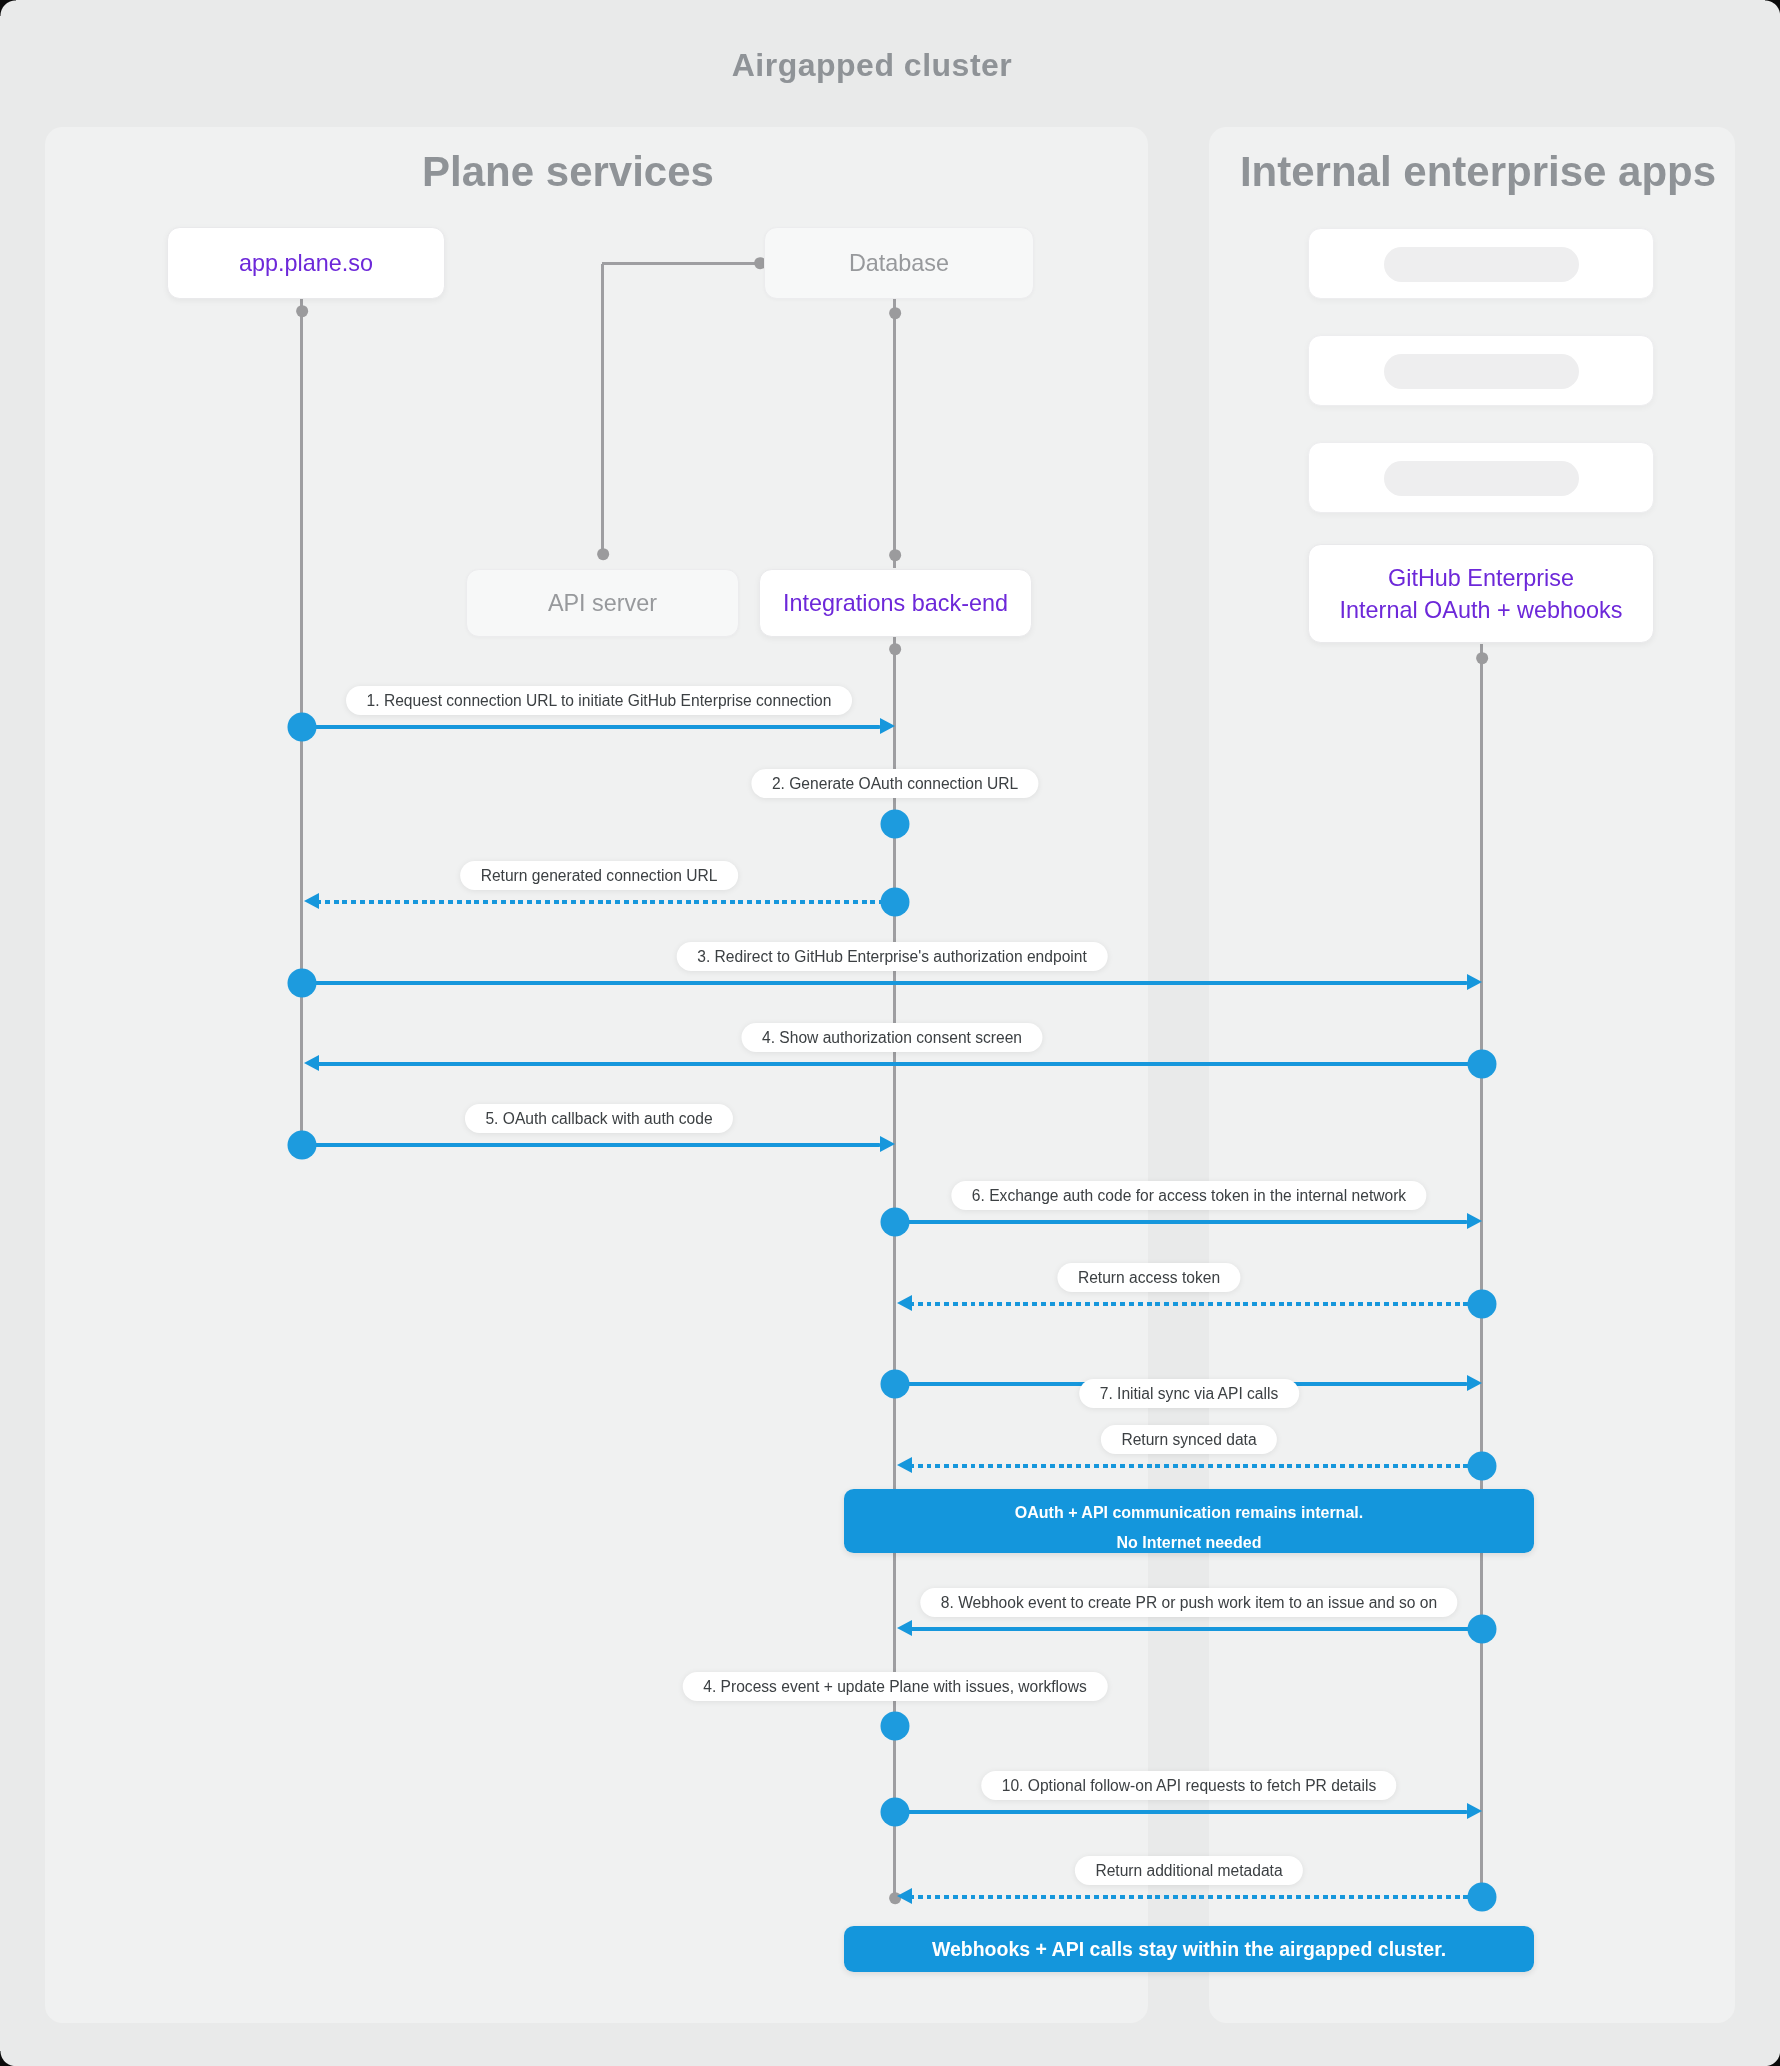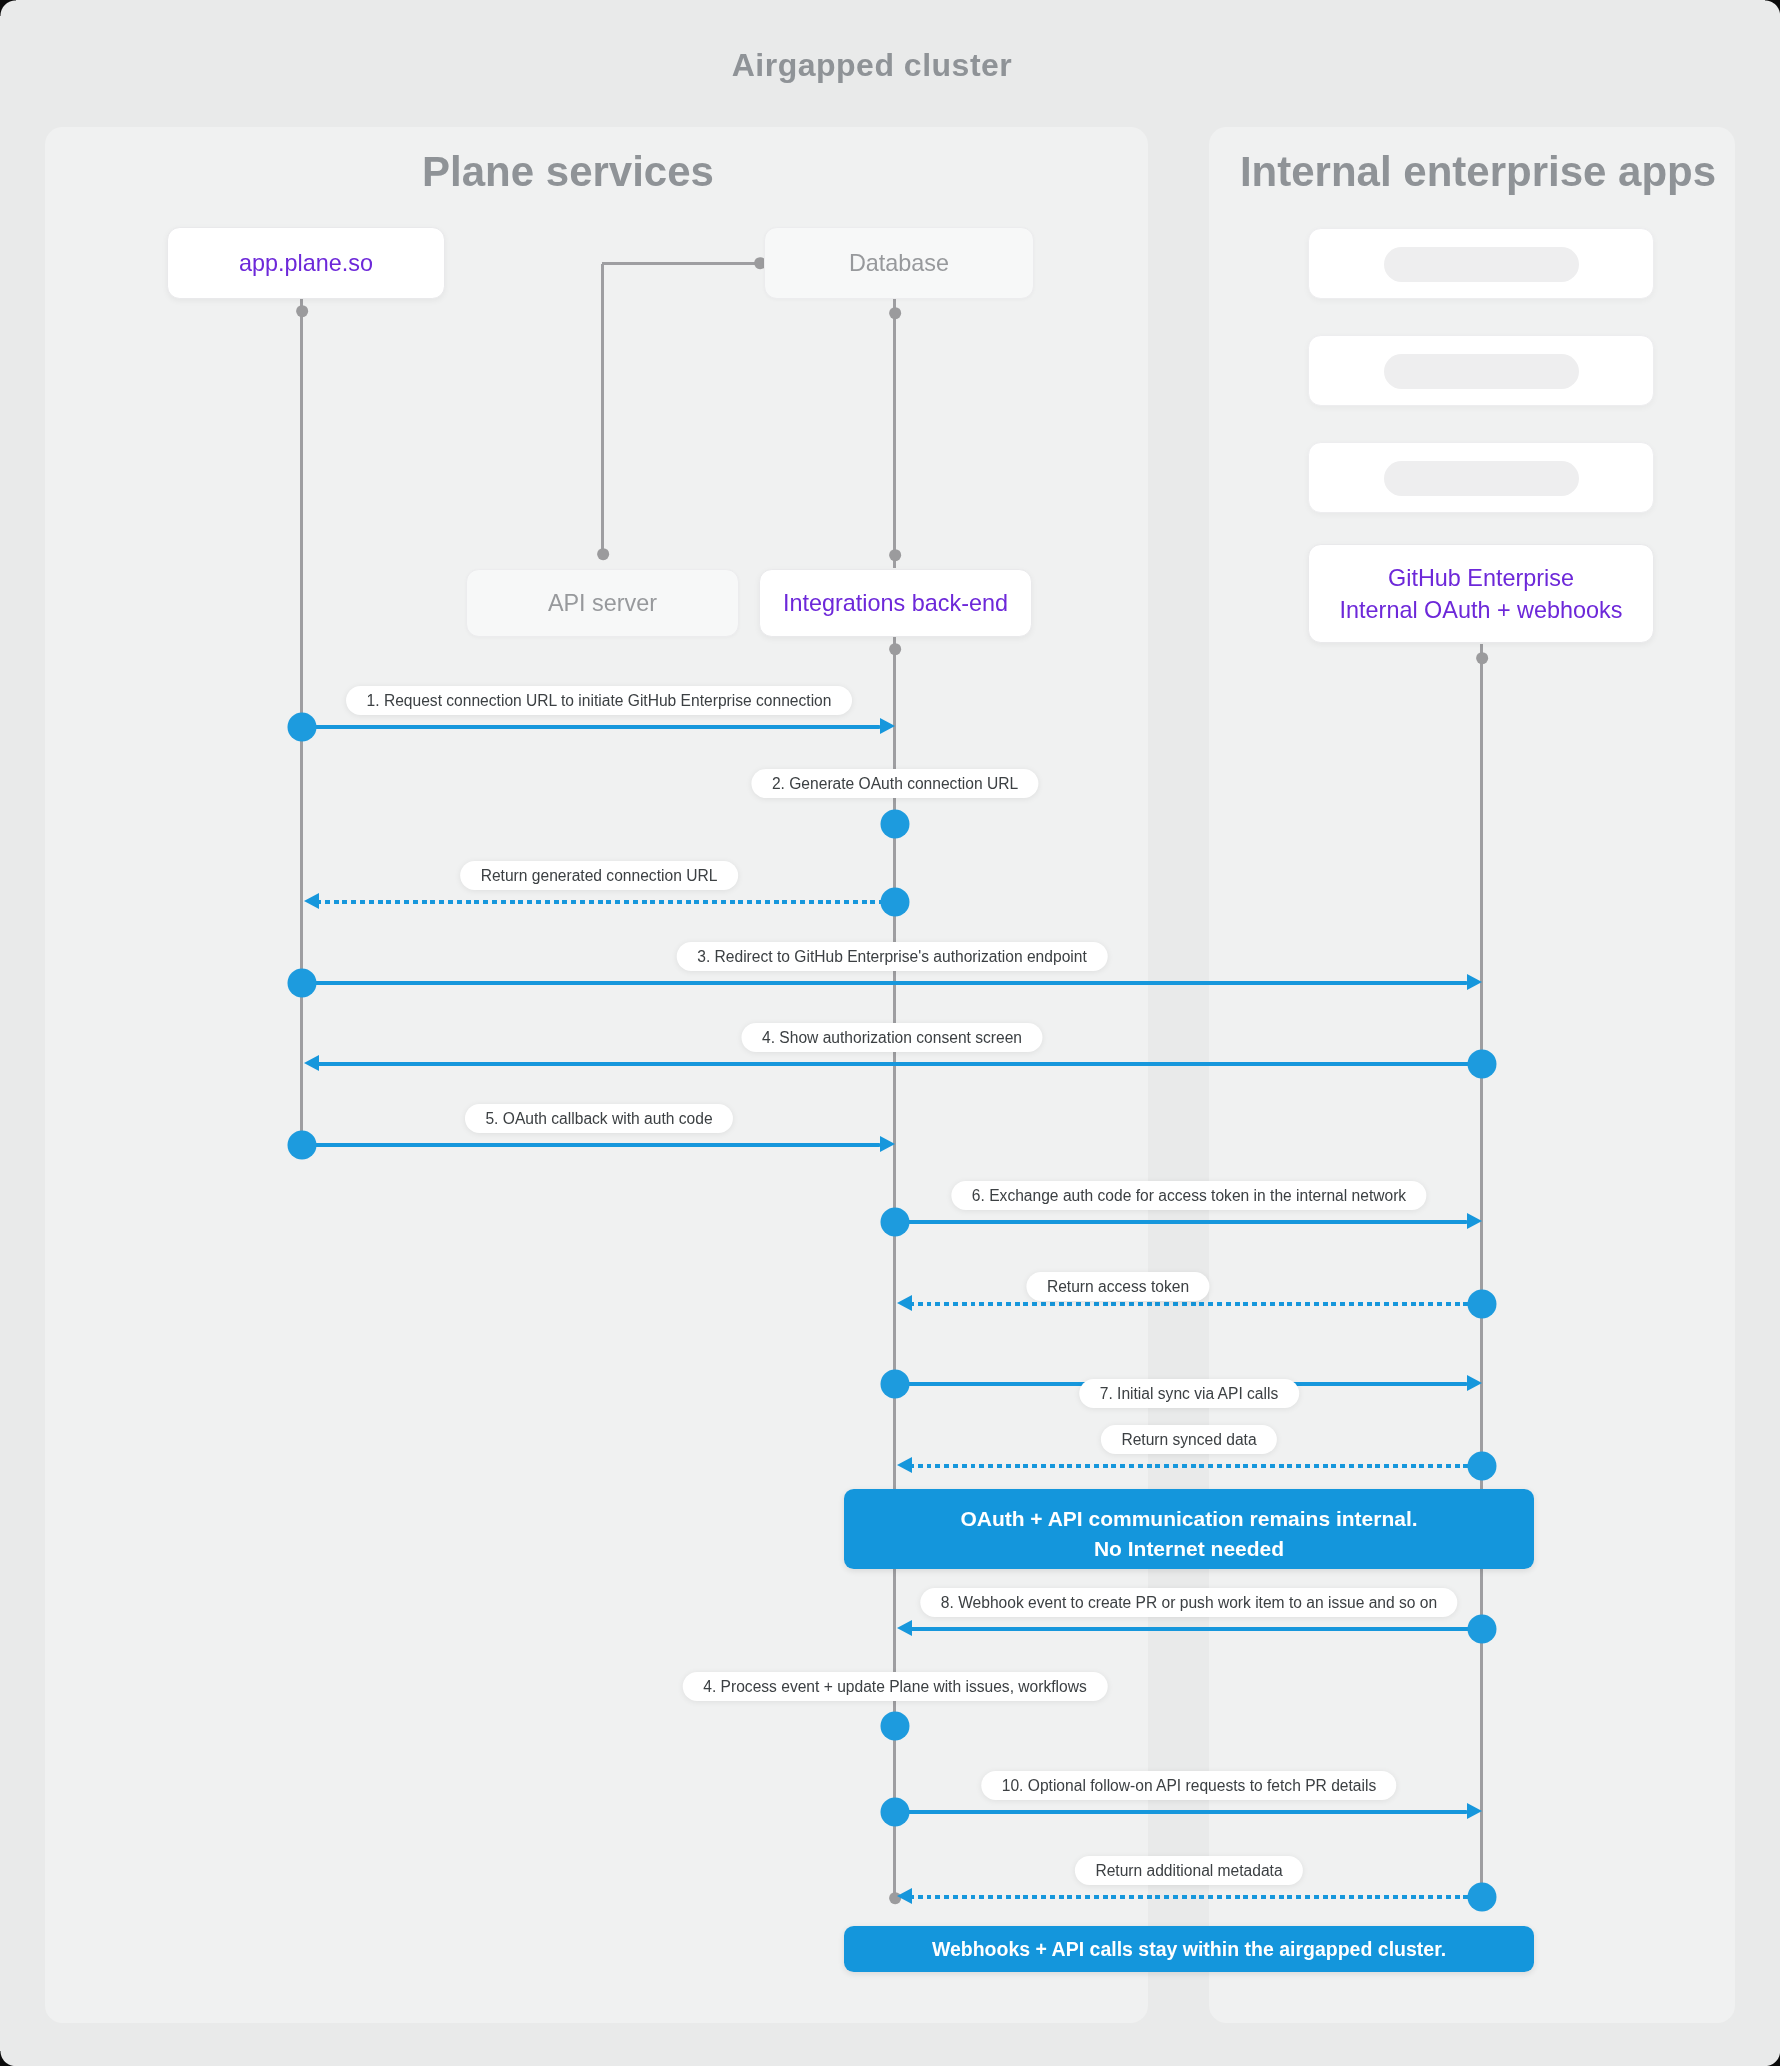--- a/index.html
+++ b/index.html
@@ -72,21 +72,21 @@
   .msg-label{
     position:absolute;transform:translateX(-50%);height:29px;line-height:29px;
     background:#ffffff;border-radius:14.6px;padding:0 20.5px;white-space:nowrap;
     font-size:15.6px;color:#3c4043;box-shadow:0 1px 5.9px rgba(0,0,0,.08);z-index:8;
   }
 
   .note-banner{
     position:absolute;left:844px;width:690px;background:#1496dc;border-radius:9.8px;
     color:#ffffff;text-align:center;z-index:10;box-shadow:0 2px 5.9px rgba(0,0,0,.10);
   }
-  .note-banner.first{top:1489px;height:80px;font-size:21px;font-weight:600;line-height:30px;padding-top:15px;box-sizing:border-box;}
+  .note-banner.first{top:1489px;height:64px;font-size:16px;font-weight:600;line-height:30px;padding-top:9px;box-sizing:border-box;}
   .note-banner.second{top:1926px;height:46px;font-size:19.5px;font-weight:600;line-height:46px;}
 </style>
 </head>
 <body>
 
 <div class="corner tl"></div>
 <div class="corner tr"></div>
 <div class="corner bl"></div>
 <div class="corner br"></div>
 
@@ -180,21 +180,21 @@
     <div>
       <div class="msg-line solid" style="left: 895px; width: 573px; top: 1220px;"></div>
       <div class="msg-head right" style="left: 1467px; top: 1213px;"></div>
       <div class="msg-dot" style="left: 895px; top: 1222px;"></div>
       <div class="msg-label" style="left: 1189px; top: 1181px;">6. Exchange auth code for access token in the internal network</div>
     </div>
     <div>
       <div class="msg-line dashed" style="left: 909px; width: 573px; top: 1302px;"></div>
       <div class="msg-head left" style="left: 897px; top: 1295px;"></div>
       <div class="msg-dot" style="left: 1482px; top: 1304px;"></div>
-      <div class="msg-label" style="left: 1118px; top: 1263px; margin-top: 9px;">Return access token</div>
+      <div class="msg-label" style="left: 1149px; top: 1263px;">Return access token</div>
     </div>
     <div>
       <div class="msg-line solid" style="left: 895px; width: 573px; top: 1382px;"></div>
       <div class="msg-head right" style="left: 1467px; top: 1375px;"></div>
       <div class="msg-dot" style="left: 895px; top: 1384px;"></div>
       <div class="msg-label" style="left: 1189px; top: 1343px; margin-top: 36px;">7. Initial sync via API calls</div>
     </div>
     <div>
       <div class="msg-line dashed" style="left: 909px; width: 573px; top: 1464px;"></div>
       <div class="msg-head left" style="left: 897px; top: 1457px;"></div>

